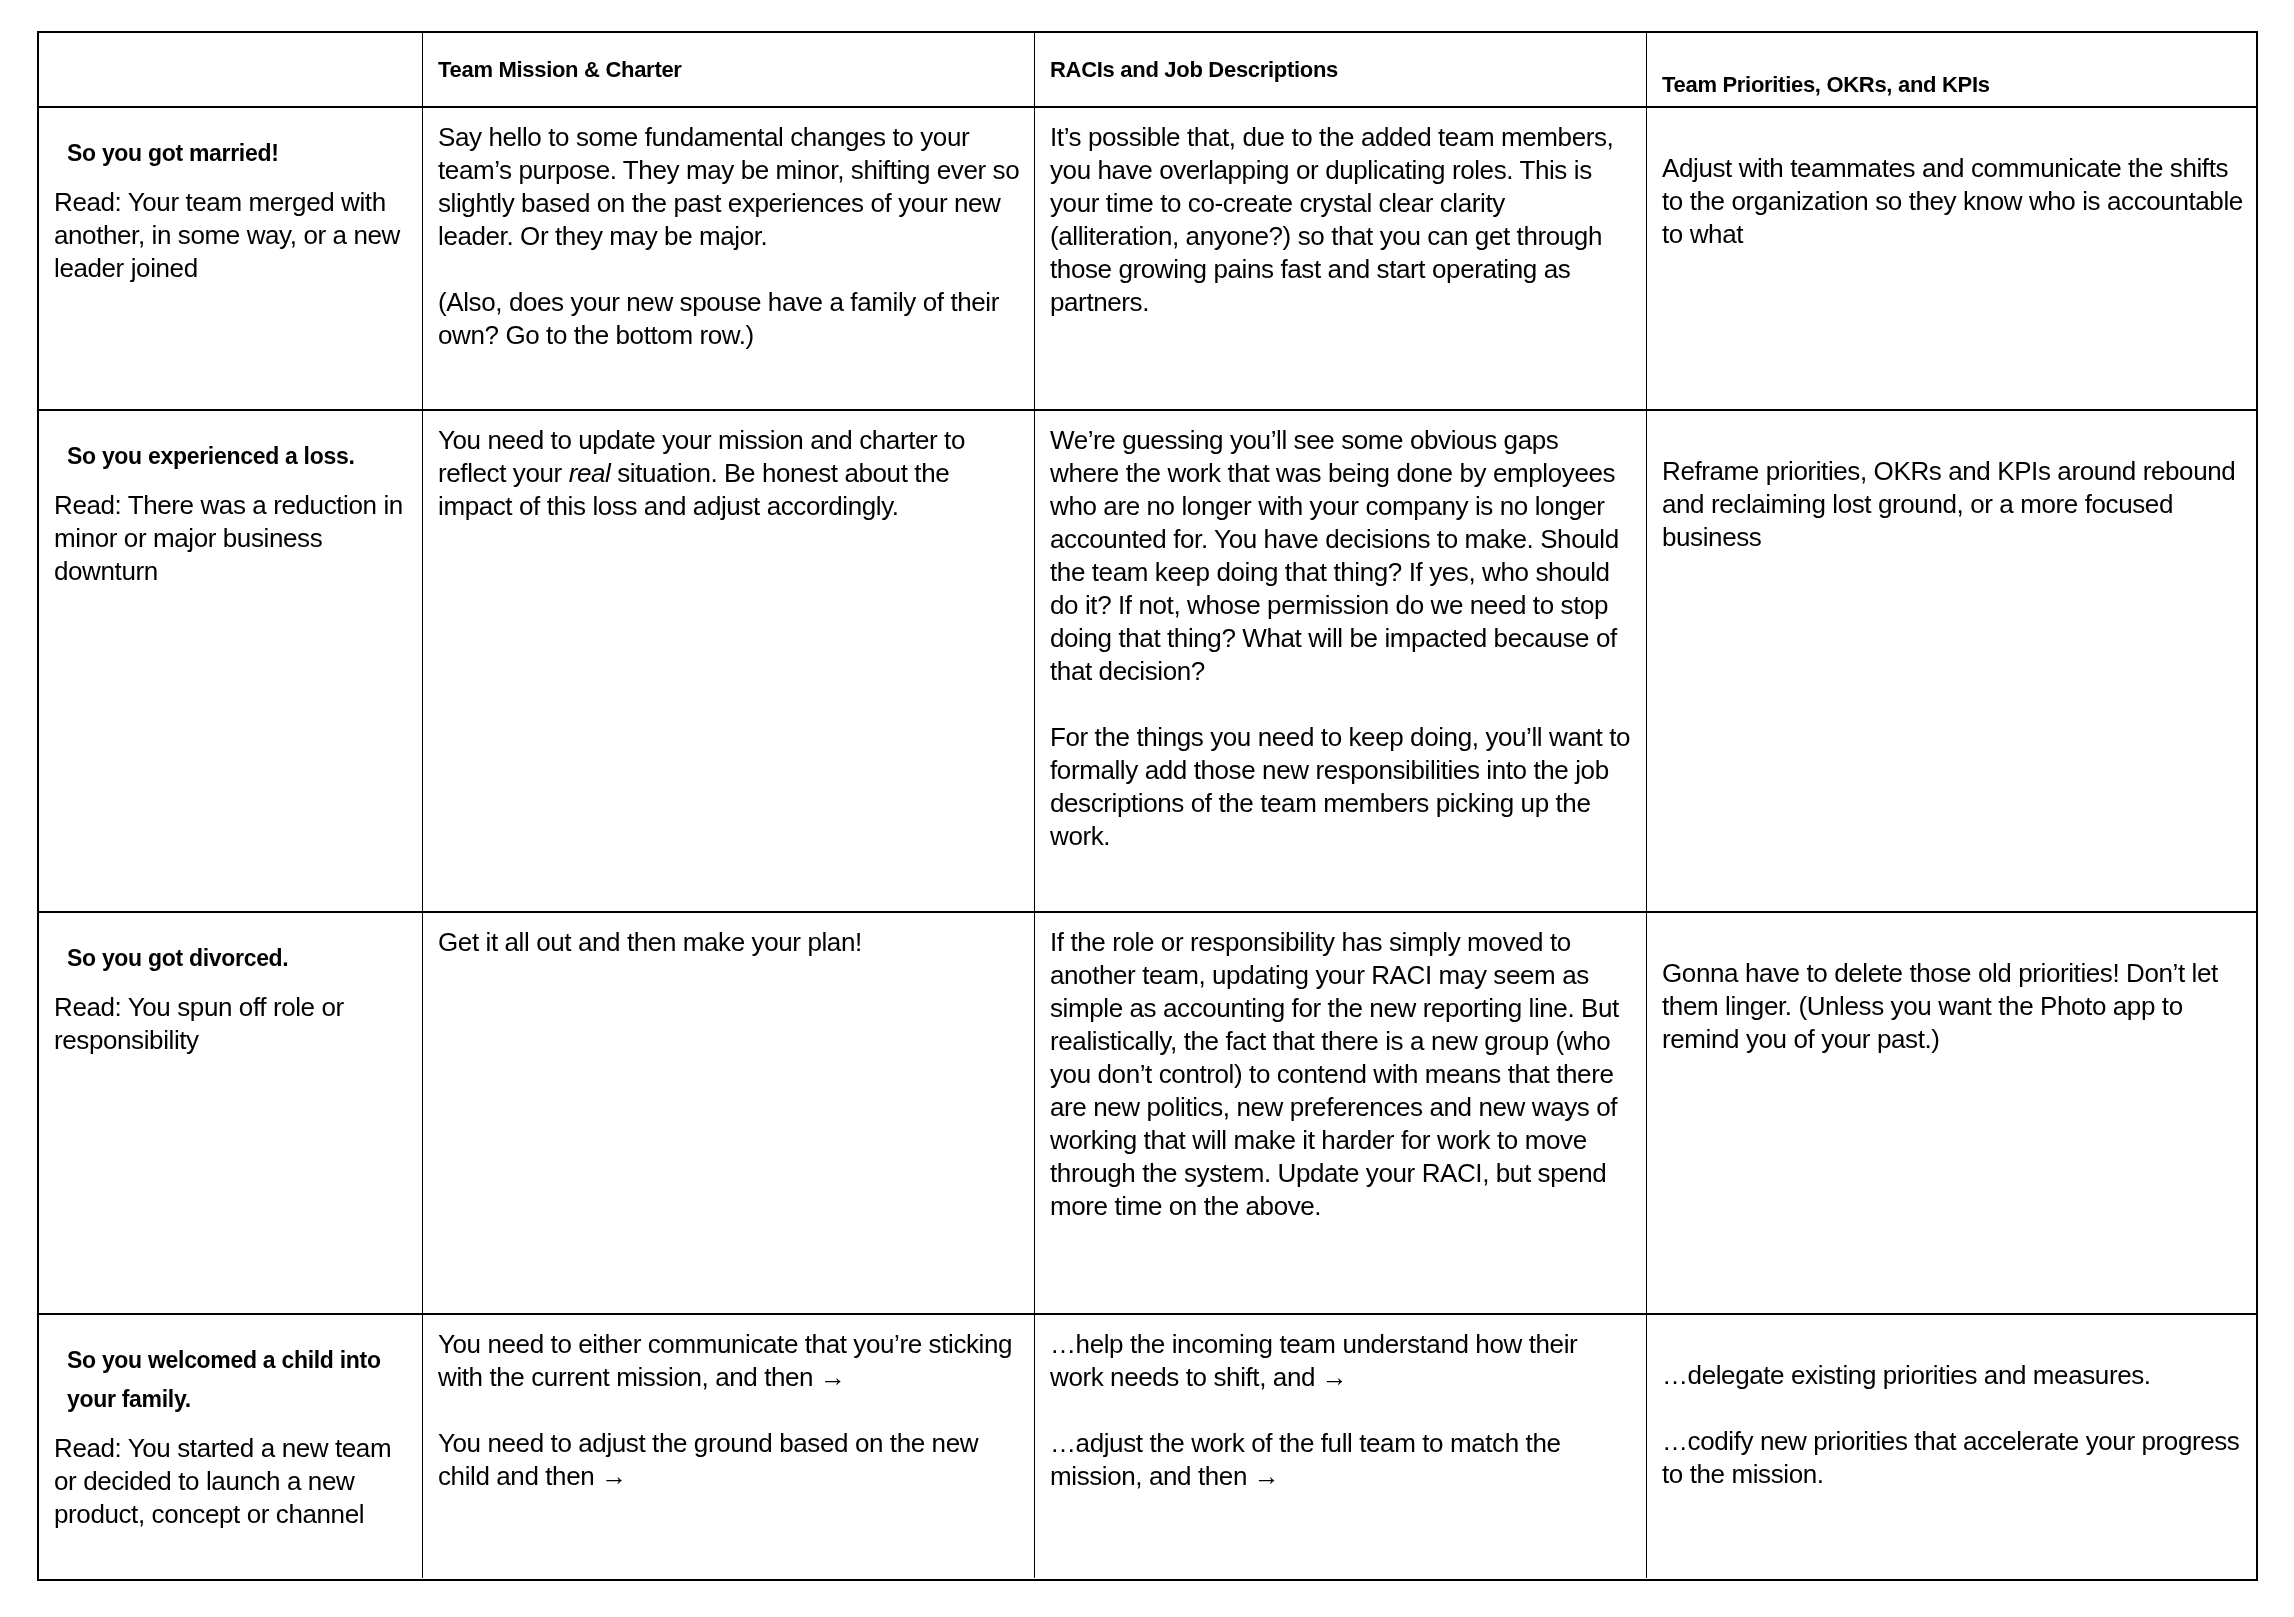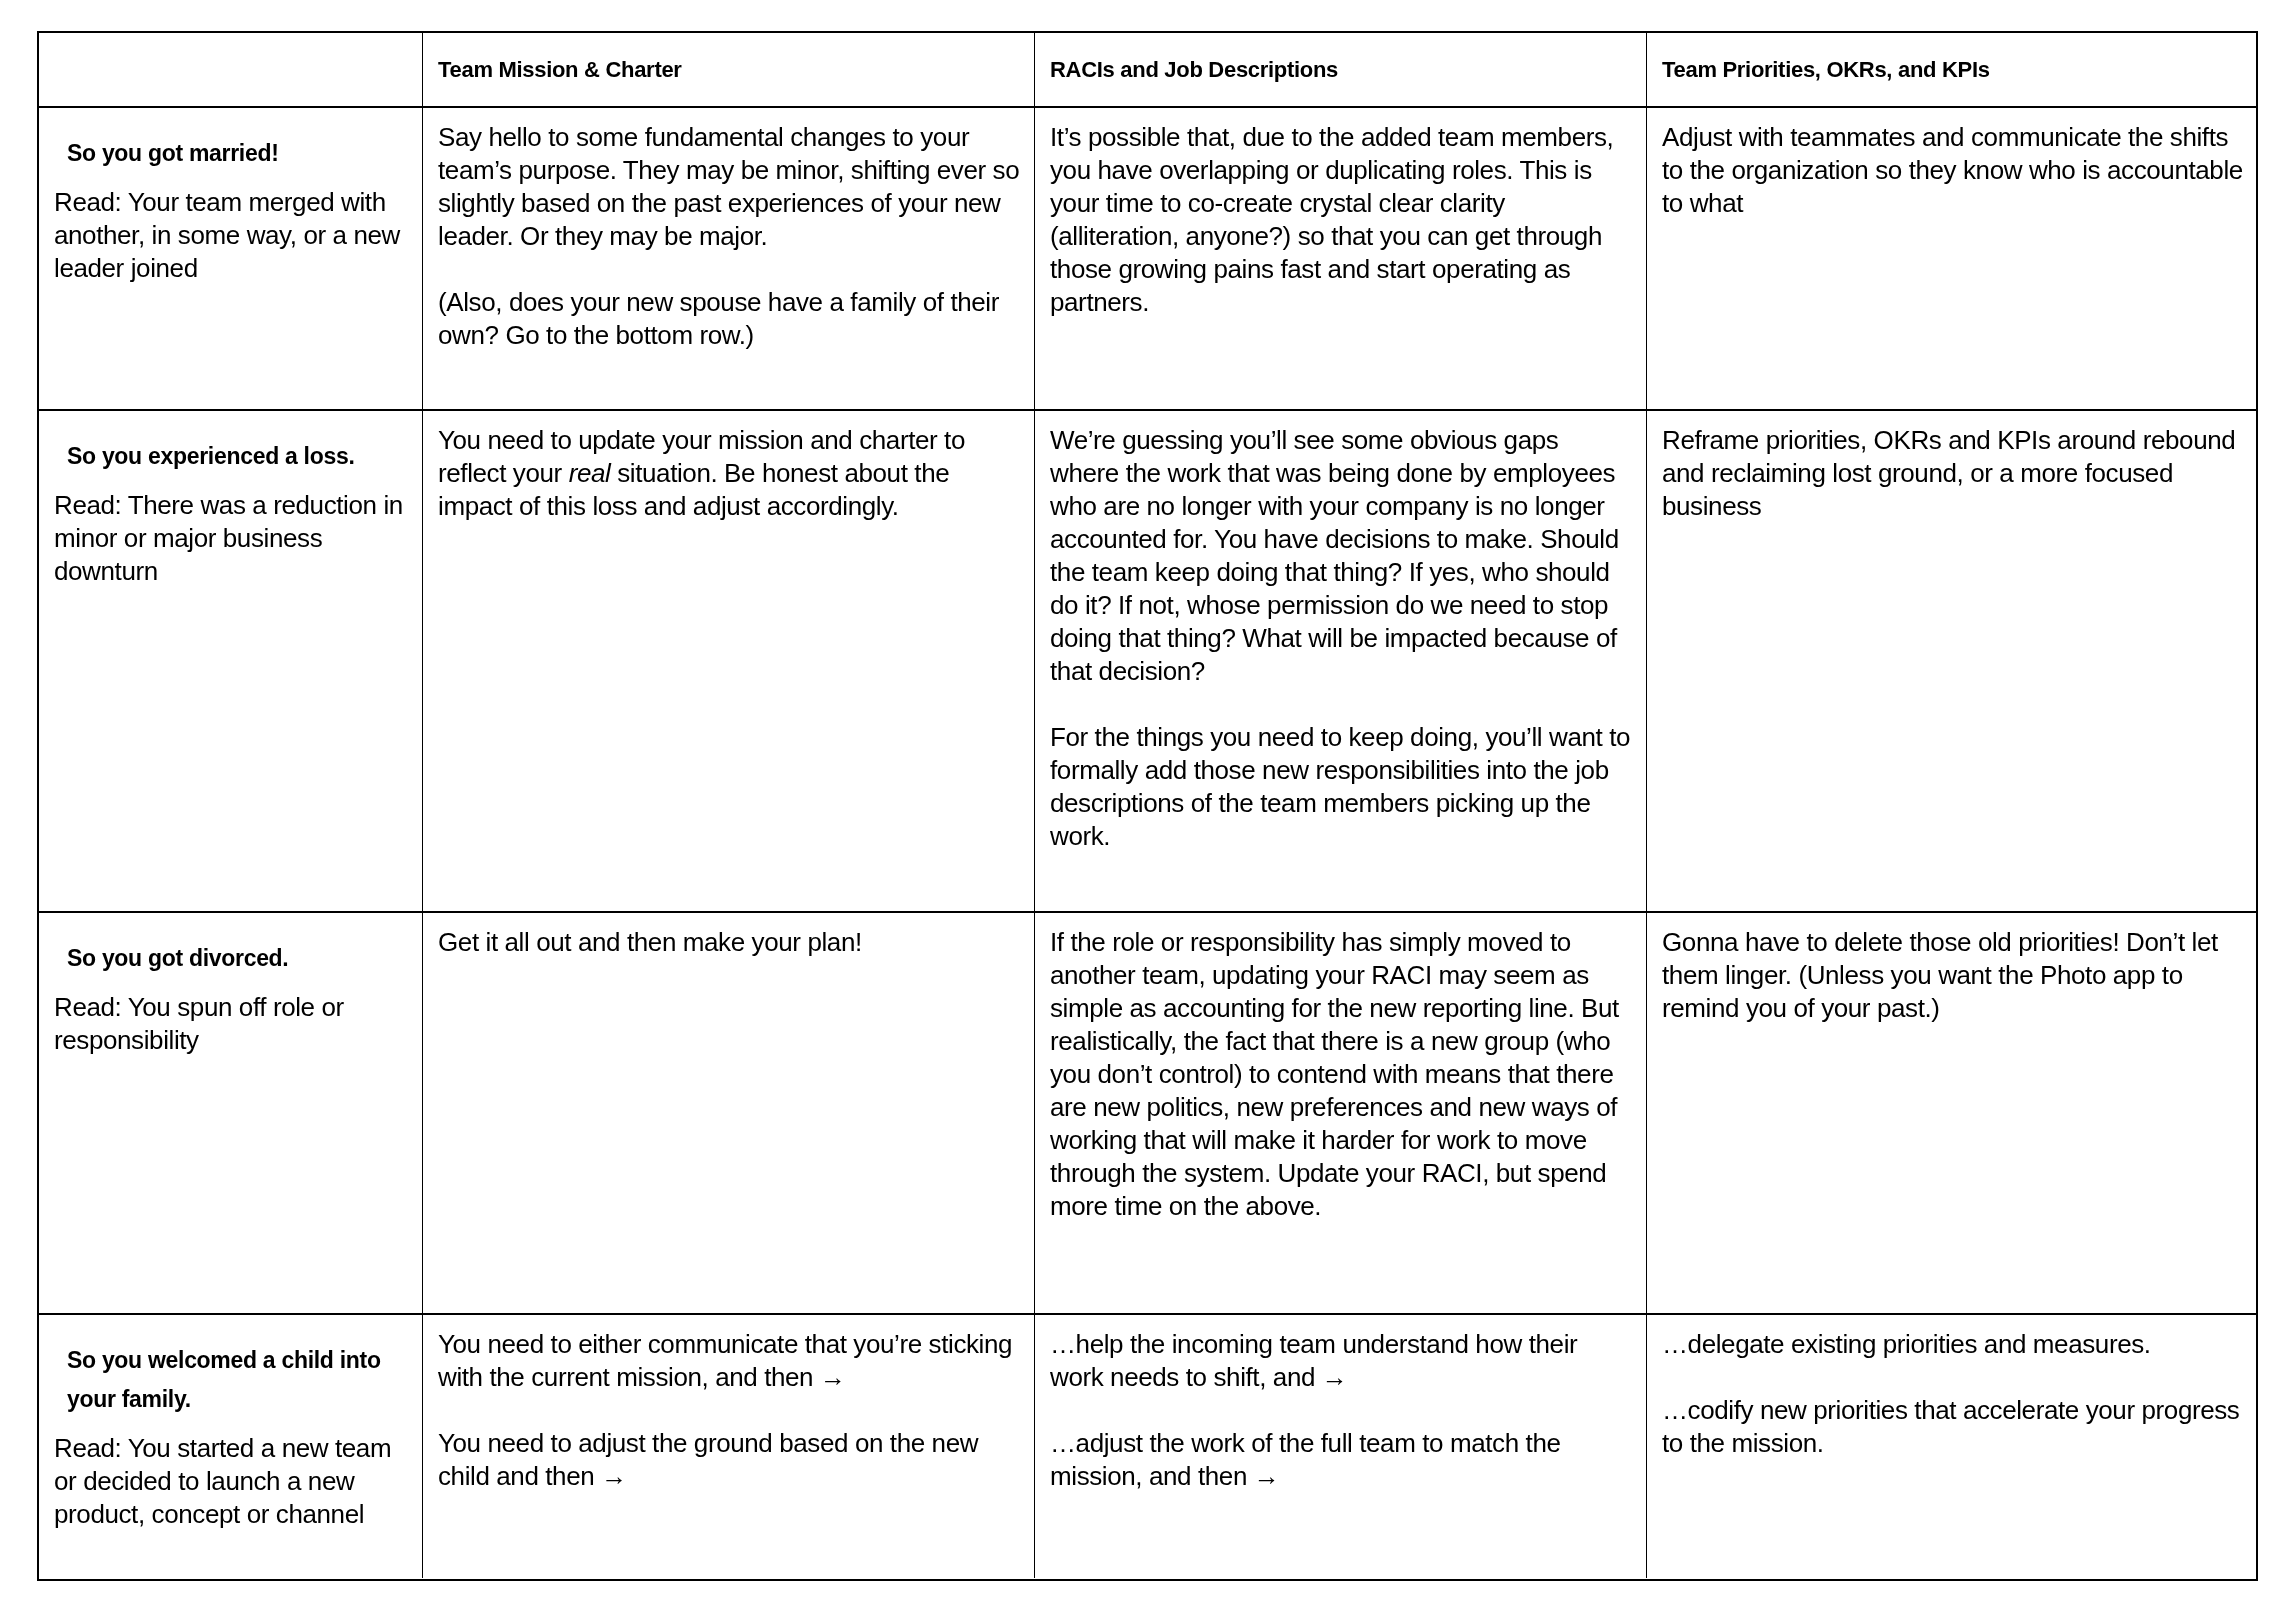--- a/index.html
+++ b/index.html
@@ -27,21 +27,21 @@
     grid-template-columns: 384px 612px 612px 609px;
     grid-template-rows: 75px 303px 502px 402px 263px;
   }
   .cell {
     box-sizing: border-box;
     border-right: 1.9px solid #000;
     border-bottom: 2.8px solid #000;
     padding: 13px 13px 9.3px 15px;
     overflow: hidden;
   }
-  .cell.last-col { border-right: none; }
+  .cell.last-col { border-right: none; margin-top: 31px; }
   .cell.last-row { border-bottom: none; }
   .head {
     display: flex;
     align-items: center;
     padding-top: 0;
     padding-bottom: 0;
     font-weight: bold;
     font-size: 22px;
     letter-spacing: -0.3px;
   }

